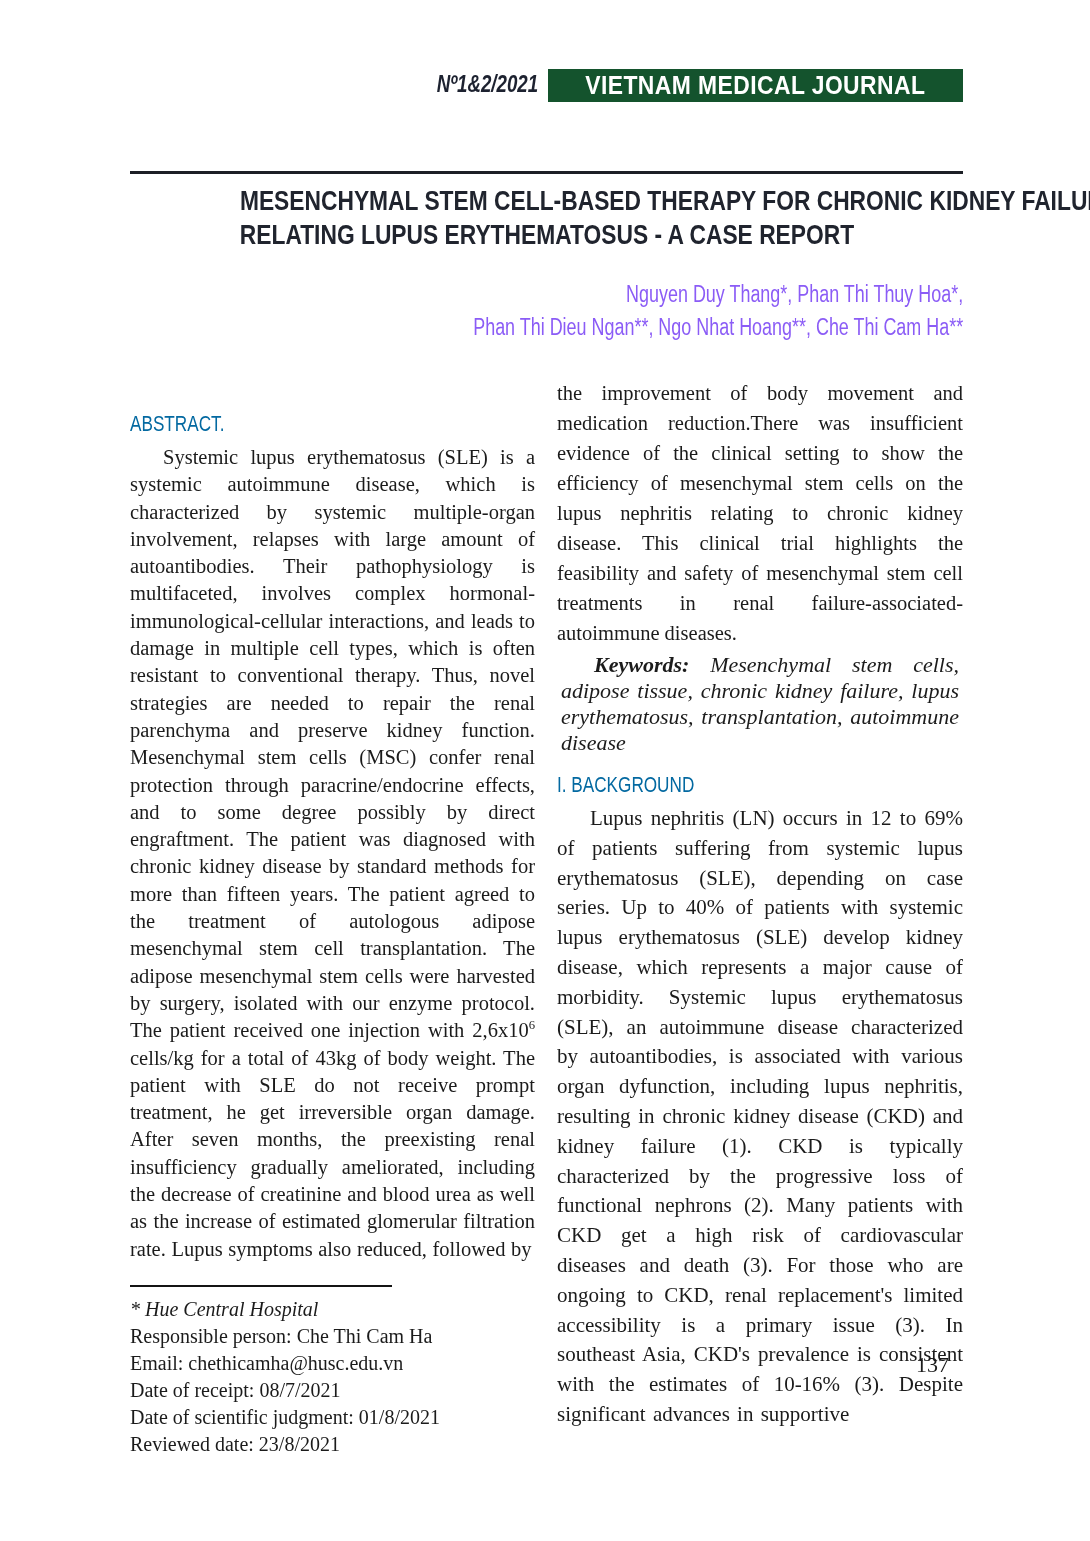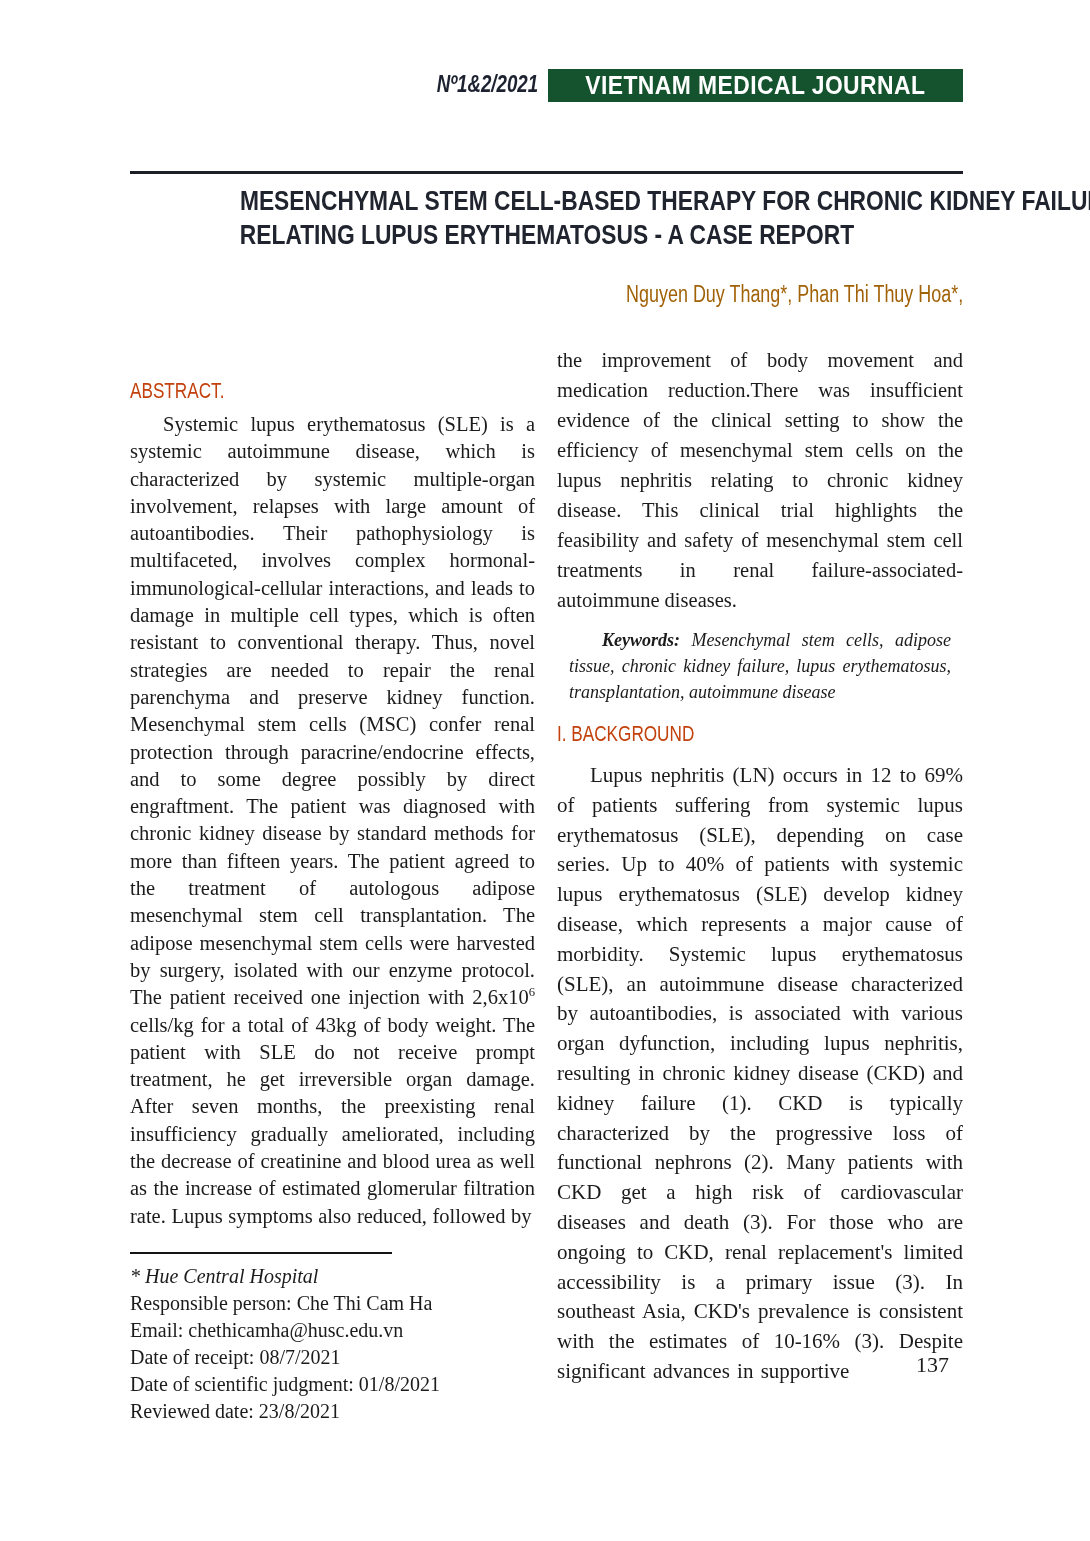--- a/index.html
+++ b/index.html
@@ -39,50 +39,50 @@
     text-align:center;margin-top:9px;color:#20242e;
     font-family:"Liberation Sans", sans-serif;font-weight:bold;
     font-size:28.5px;line-height:34px;
   }
   .title-line{display:block;}
 
   
   .authors{
     text-align:right;margin-top:27px;
     font-family:"Liberation Sans", sans-serif;font-weight:normal;
-    font-size:23px;line-height:33px;color:#a16207;
+    font-size:23px;line-height:33px;color:#8b5cf6;
   }
 
   
   .columns{display:flex;margin-top:34px;align-items:flex-start;}
   .col-left{width:405px;}
   .col-gap{width:22px;flex:none;}
   .col-right{width:406px;}
 
   .section-heading{
     font-family:"Liberation Sans", sans-serif;font-weight:normal;
-    font-size:22px;color:#c2410c;line-height:26px;
+    font-size:22px;color:#0369a1;line-height:26px;
   }
   .abstract-heading{margin-top:33px;margin-bottom:7px;}
 
   .para{
     font-size:20.5px;line-height:27.3px;text-align:justify;margin:0;
     word-spacing:0.5px;
   }
   .indent{text-indent:33px;}
   sup{font-size:0.62em;vertical-align:super;line-height:0;}
 
   .para-r{font-size:20.5px;line-height:30px;text-align:justify;margin:0;}
   .keywords{
-    font-size:18px;line-height:26px;text-align:justify;margin:12px;
+    font-size:22px;line-height:26px;text-align:justify;margin:4px;
     font-style:italic;text-indent:33px;
   }
   .kw-label{font-weight:bold;}
 
-  .bg-heading{margin-top:16px;margin-bottom:14px;}
+  .bg-heading{margin-top:16px;margin-bottom:6px;}
   .bg-para{
     font-size:21px;line-height:29.8px;text-align:justify;margin:0;
     text-indent:33px;word-spacing:2px;
   }
 
   
   .footnote{margin-top:22px;}
   .footnote-rule{width:262px;border-top:2.5px solid #141414;margin-bottom:9px;}
   .fn-line{font-size:20px;line-height:27px;}
   .aff{font-style:italic;}
@@ -104,20 +104,21 @@
       </div>
     </div>
 
     <div class="title">
       <span class="title-line"><span class="condensed cx-center">MESENCHYMAL STEM CELL-BASED THERAPY FOR CHRONIC KIDNEY FAILURE</span></span>
       <span class="title-line"><span class="condensed cx-center">RELATING LUPUS ERYTHEMATOSUS - A CASE REPORT</span></span>
     </div>
 
     <div class="authors">
       <div><span class="condensed cx-right">Nguyen Duy Thang*, Phan Thi Thuy Hoa*,</span></div>
+      <div><span class="condensed cx-right">Phan Thi Dieu Ngan**, Ngo Nhat Hoang**, Che Thi Cam Ha**</span></div>
     </div>
 
     <div class="columns">
 
       <div class="col-left">
         <div class="section-heading abstract-heading"><span class="condensed cx-left">ABSTRACT.</span></div>
         <p class="para indent"><span>Systemic lupus erythematosus (SLE) is a systemic autoimmune disease, which is characterized by systemic multiple-organ involvement, relapses with large amount of autoantibodies. Their pathophysiology is multifaceted, involves complex hormonal-immunological-cellular interactions, and leads to damage in multiple cell types, which is often resistant to conventional therapy. Thus, novel strategies are needed to repair the renal parenchyma and preserve kidney function. Mesenchymal stem cells (MSC) confer renal protection through paracrine/endocrine effects, and to some degree possibly by direct engraftment. The patient was diagnosed with chronic kidney disease by standard methods for more than fifteen years. The patient agreed to the treatment of autologous adipose mesenchymal stem cell transplantation. The adipose mesenchymal stem cells were harvested by surgery, isolated with our enzyme protocol. The patient received one injection with 2,6x10</span><sup>6</sup><span> cells/kg for a total of 43kg of body weight. The patient with SLE do not receive prompt treatment, he get irreversible organ damage. After seven months, the preexisting renal insufficiency gradually ameliorated, including the decrease of creatinine and blood urea as well as the increase of estimated glomerular filtration rate. Lupus symptoms also reduced, followed by</span></p>
 
         <div class="footnote">
           <div class="footnote-rule"></div>

